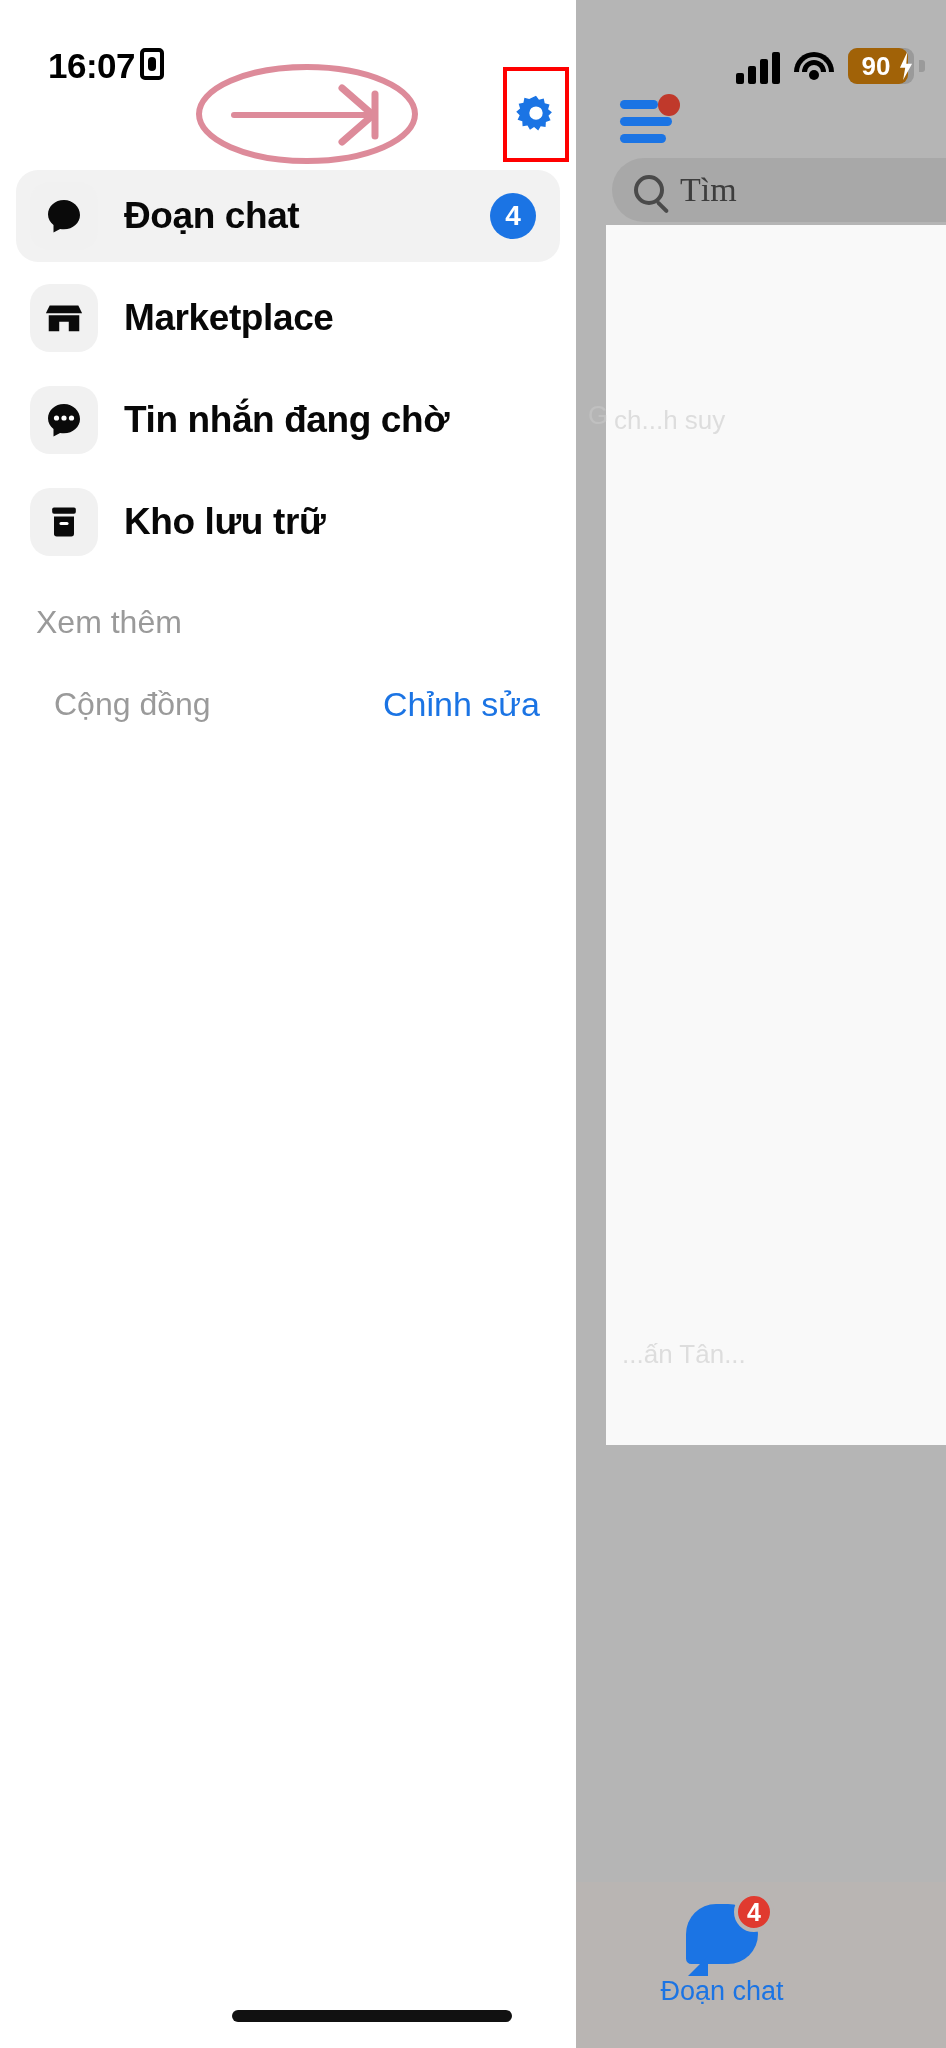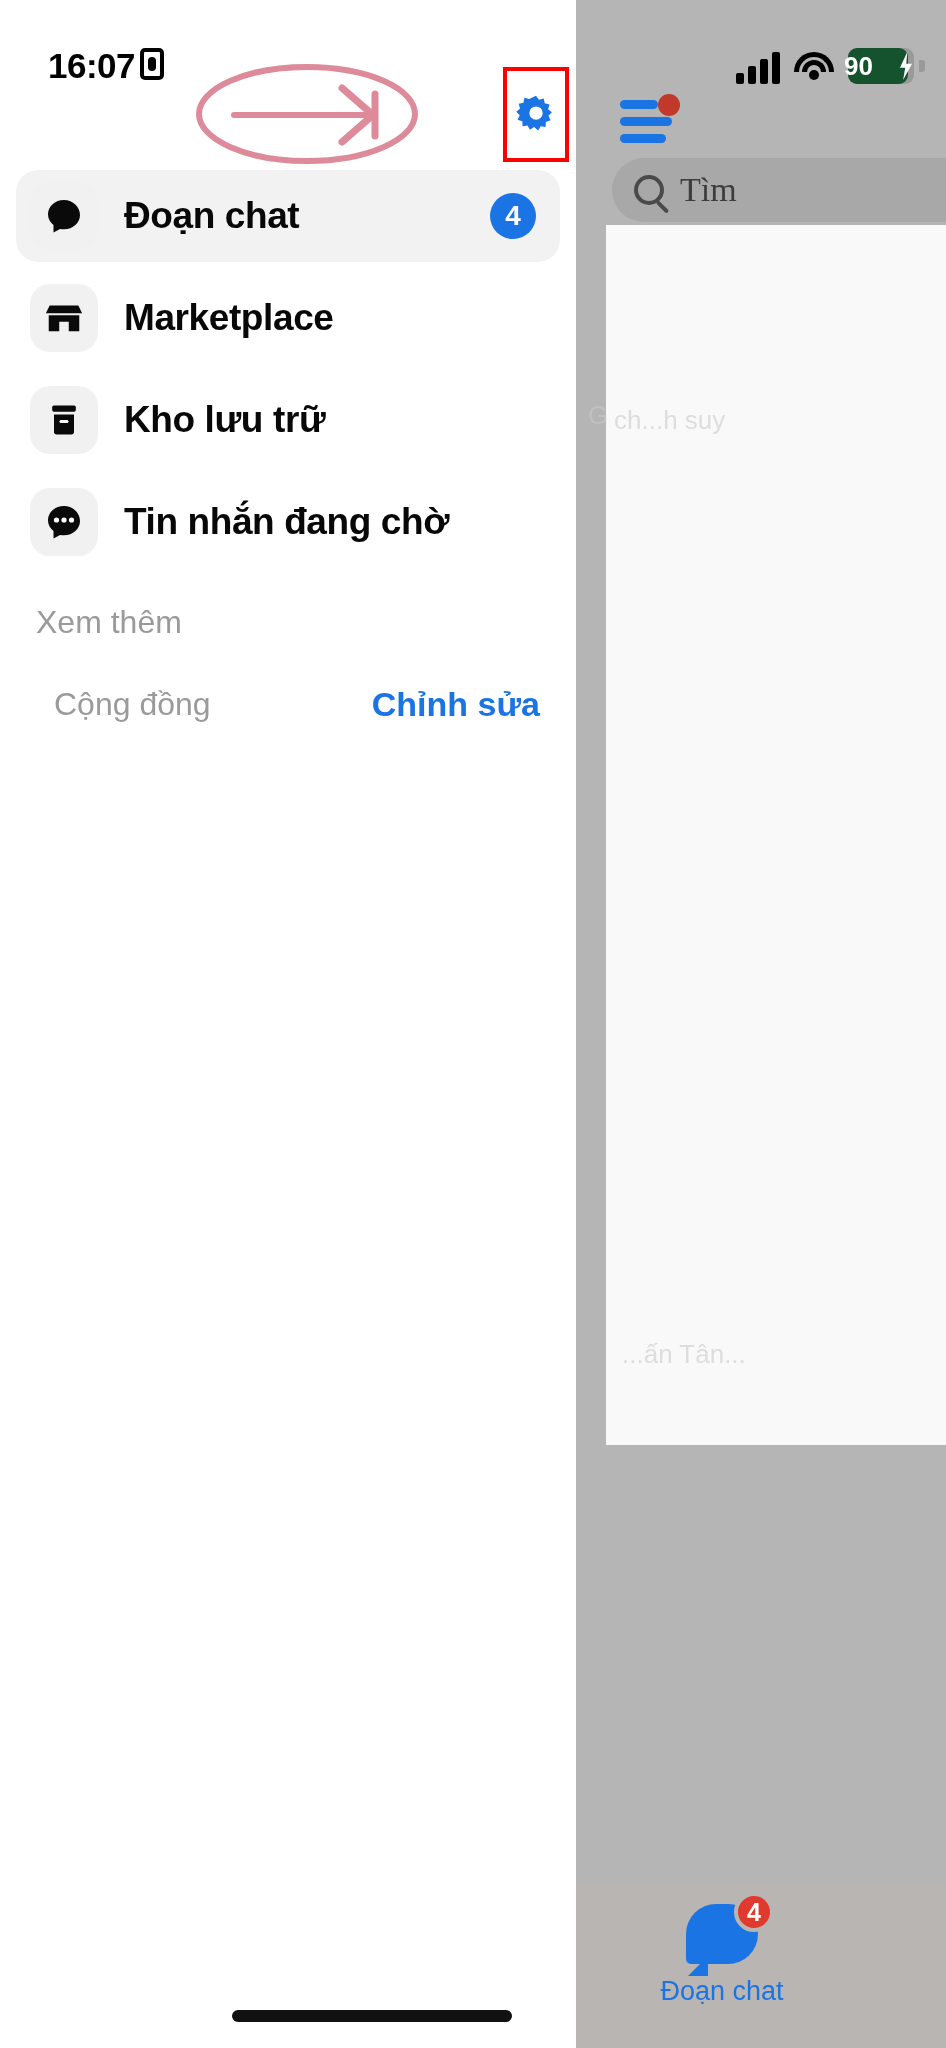--- a/index.html
+++ b/index.html
@@ -134,22 +134,22 @@
   .wifi span.w2{ width:24px; height:12px; top:10px; }
   .wifi span.w3{ width:10px; height:10px; top:20px; border-radius:50%;
                  border:none; background:#000; }
   .batt { position:relative; width:72px; height:36px; }
   .batt .shell {
     position:absolute; left:0; top:0; width:66px; height:36px;
     border-radius:9px; background:#9a9a9a;
   }
   .batt .fill {
     position:absolute; left:0; top:0; width:60px; height:36px;
-    border-radius:9px; background:#14532d;
-    display:flex; align-items:center; justify-content:flex-start;
+    border-radius:9px; background:#a16207;
+    display:flex; align-items:center; justify-content:center;
   }
   .batt .pct { font-size:26px; font-weight:bold; color:#fff; margin-left:-4px;}
   .batt .bolt {
     position:absolute; right:6px; top:4px; width:16px; height:28px;
     background:#fff;
     clip-path:polygon(58% 0, 12% 56%, 45% 56%, 32% 100%, 88% 42%, 52% 42%);
   }
   .batt .nub {
     position:absolute; right:-5px; top:12px; width:6px; height:12px;
     background:#9a9a9a; border-radius:0 3px 3px 0;
@@ -194,21 +194,21 @@
 
   .section-title {
     margin:36px 0 10px 36px; font-size:32px; color:#9a9a9a;
     font-weight:normal;
   }
   .section-head {
     display:flex; align-items:center; justify-content:space-between;
     margin:44px 36px 0 54px;
   }
   .section-head .t { font-size:32px; color:#9a9a9a; }
-  .section-head .a { font-size:34px; color:#1b74e4; font-weight:bold; }
+  .section-head .a { font-size:34px; color:#1b74e4; font-weight:normal; }
 
   
   #home-indicator {
     position:absolute; left:232px; bottom:26px; width:280px; height:12px;
     background:#111; border-radius:6px; z-index:35;
   }
 </style>
 </head>
 <body>
 
@@ -266,39 +266,39 @@
         <svg width="42" height="42" viewBox="0 0 44 44" aria-hidden="true">
           <path d="M7 9h30l4 8H3l4-8z" fill="#0a0a0a"></path>
           <path d="M6 19h32v17H27v-10h-10v10H6V19z" fill="#0a0a0a"></path>
         </svg>
       </span>
       <span class="row-label">Marketplace</span>
     </div>
 
     <div class="row">
       <span class="row-ico">
-        <svg width="40" height="40" viewBox="0 0 44 44" aria-hidden="true">
-          <rect x="9" y="6" width="26" height="7" rx="2" fill="#0a0a0a"></rect>
-          <path d="M11 16h22v19a3 3 0 0 1-3 3H14a3 3 0 0 1-3-3V16z" fill="#0a0a0a"></path>
-          <rect x="17" y="22" width="10" height="3.4" rx="1.7" fill="#fff"></rect>
-        </svg>
-      </span>
-      <span class="row-label">Kho lưu trữ</span>
-    </div>
-
-    <div class="row">
-      <span class="row-ico">
         <svg width="44" height="44" viewBox="0 0 44 44" aria-hidden="true">
           <path d="M22 6C13 6 6 12.4 6 20.3c0 4.3 2.1 8.2 5.5 10.8v7.4l6.6-3.6c1.2.3 2.5.4 3.9.4 9 0 16-6.4 16-14.3S31 6 22 6z" fill="#0a0a0a"></path>
           <circle cx="14.5" cy="20" r="2.6" fill="#fff"></circle>
           <circle cx="22" cy="20" r="2.6" fill="#fff"></circle>
           <circle cx="29.5" cy="20" r="2.6" fill="#fff"></circle>
         </svg>
       </span>
       <span class="row-label">Tin nhắn đang chờ</span>
+    </div>
+
+    <div class="row">
+      <span class="row-ico">
+        <svg width="40" height="40" viewBox="0 0 44 44" aria-hidden="true">
+          <rect x="9" y="6" width="26" height="7" rx="2" fill="#0a0a0a"></rect>
+          <path d="M11 16h22v19a3 3 0 0 1-3 3H14a3 3 0 0 1-3-3V16z" fill="#0a0a0a"></path>
+          <rect x="17" y="22" width="10" height="3.4" rx="1.7" fill="#fff"></rect>
+        </svg>
+      </span>
+      <span class="row-label">Kho lưu trữ</span>
     </div>
 
     <div class="section-title">Xem thêm</div>
 
 
     <div class="section-head">
       <span class="t">Cộng đồng</span>
       <span class="a">Chỉnh sửa</span>
     </div>
 

